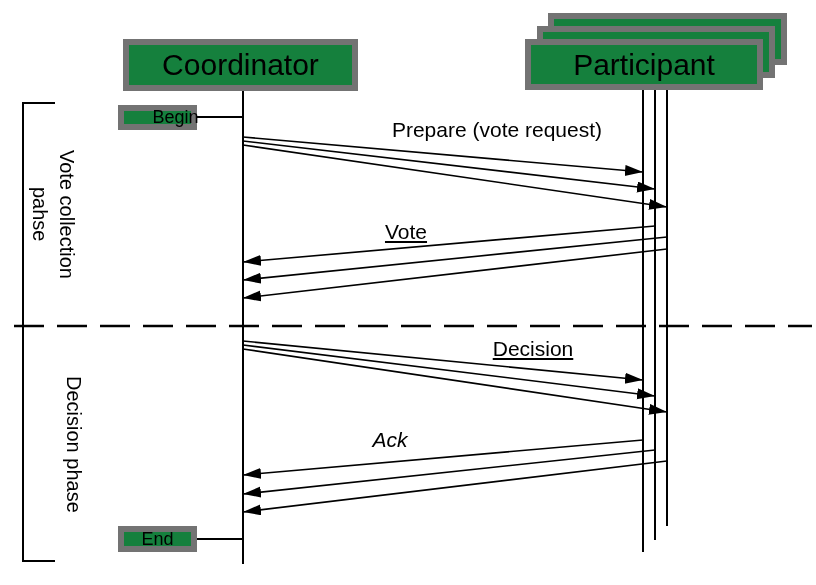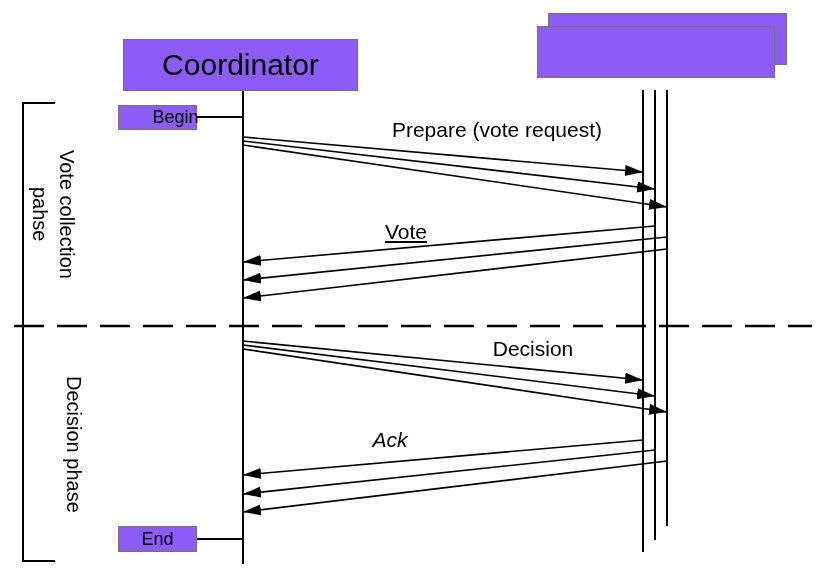--- a/index.html
+++ b/index.html
@@ -7,22 +7,22 @@
     position:relative;
     width:816px;height:585px;
     background:#ffffff;
     font-family:"Liberation Sans", sans-serif;
     color:#000;
     overflow:hidden;
   }
   #wires{position:absolute;left:0;top:0;width:816px;height:585px;}
   .box{
     position:absolute;
-    background:#8b5cf6;
-    border:1px solid #737373;
+    background:#15803d;
+    border:6px solid #737373;
     box-sizing:border-box;
     display:flex;align-items:center;justify-content:center;
   }
   .actor-box{font-size:30px;}
   .marker-box{font-size:18px;}
   .msg-label{
     position:absolute;
     transform:translateX(-50%);
     font-size:21px;
     white-space:nowrap;
@@ -73,29 +73,30 @@
     <line x1="243" y1="345" x2="655" y2="396" stroke="#000" stroke-width="1.6" marker-end="url(#arrow)"></line>
     <line x1="243" y1="349" x2="667" y2="412" stroke="#000" stroke-width="1.6" marker-end="url(#arrow)"></line>
 
     <line x1="643" y1="440" x2="243" y2="475" stroke="#000" stroke-width="1.6" marker-end="url(#arrow)"></line>
     <line x1="655" y1="450" x2="243" y2="494" stroke="#000" stroke-width="1.6" marker-end="url(#arrow)"></line>
     <line x1="667" y1="461" x2="243" y2="512" stroke="#000" stroke-width="1.6" marker-end="url(#arrow)"></line>
   </svg>
 
   <div class="box actor-box" style="left:548px;top:13px;width:239px;height:52px;"></div>
   <div class="box actor-box" style="left:537px;top:26px;width:238px;height:52px;"></div>
+  <div class="box actor-box" style="left:525px;top:39px;width:238px;height:51px;">Participant</div>
 
   <div class="box actor-box" style="left:123px;top:39px;width:235px;height:52px;">Coordinator</div>
 
   <div class="box marker-box" style="left:118px;top:105px;width:79px;height:25px;padding-left:36px;">Begin</div>
   <div class="box marker-box" style="left:118px;top:526px;width:79px;height:26px;text-align:right;">End</div>
 
   <div class="msg-label" style="left:497px;top:118px;">Prepare (vote request)</div>
   <div class="msg-label" style="left:406px;top:220px;text-decoration:underline;">Vote</div>
-  <div class="msg-label" style="left:533px;top:337px;">Decision</div>
+  <div class="msg-label" style="left:533px;top:337px;text-decoration:underline;">Decision</div>
   <div class="msg-label" style="left:390px;top:428px;font-style:italic;">Ack</div>
 
   <div class="phase-label" style="left:26px;top:103px;height:223px;">
     <div>Vote collection</div>
     <div>pahse</div>
   </div>
   <div class="phase-label" style="left:60px;top:326px;height:237px;">
     <div>Decision phase</div>
   </div>
 

